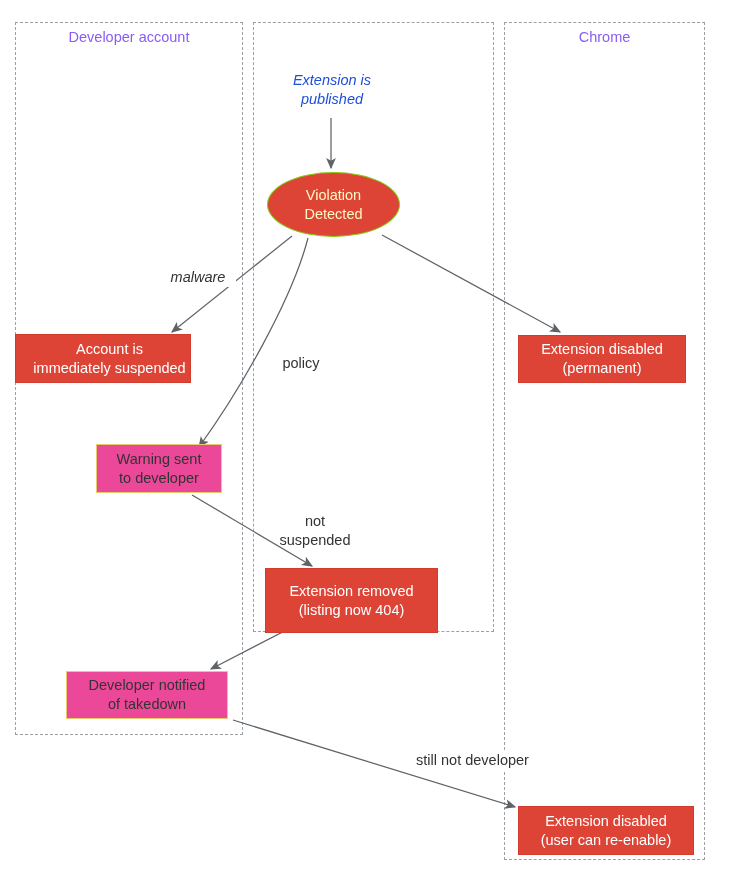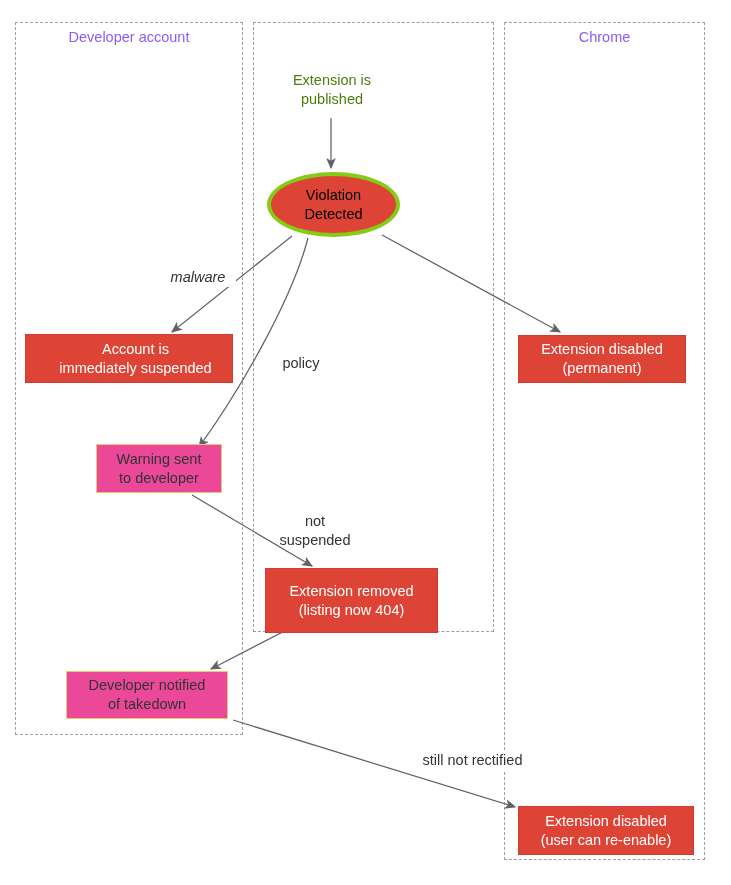--- a/index.html
+++ b/index.html
@@ -49,35 +49,36 @@
     border: 1px solid #d23c2e;
     color: #ffffff;
   }
   .node.yellow {
     background: #ec4899;
     border: 1px solid #e8c96b;
     color: #333333;
   }
   .node.ellipse {
     background: #de4436;
-    border: 4px solid #84cc16;
-    color: #000000;
+    border: 1px solid #84cc16;
+    color: #fef9c3;
     border-radius: 50%;
     text-align: center;
   }
   .plain-label {
     position: absolute;
     text-align: center;
     font-size: 14.5px;
-    color: #4d7c0f;
+    color: #1d4ed8;
     line-height: 1.3;
     white-space: pre-line;
     display: flex;
     align-items: center;
     justify-content: center;
+    font-style: italic;
   }
   
   #edges {
     position: absolute;
     left: 0;
     top: 0;
     width: 731px;
     height: 885px;
     pointer-events: none;
   }
@@ -130,29 +131,29 @@
     </g>
   </svg>
 
   <div class="edge-label" style="left:160px; top:268px; width:76px; height:19px;font-style:italic;">malware</div>
 
   <div class="edge-label" style="left:275px; top:354px; width:52px; height:19px;">policy</div>
 
 
   <div class="edge-label" style="left:270px; top:521px; width:90px; height:19px;">not suspended</div>
 
-  <div class="edge-label" style="left:410px; top:751px; width:125px; height:19px;">still not rectified</div>
+  <div class="edge-label" style="left:410px; top:751px; width:125px; height:19px;">still not developer</div>
 
   <div class="plain-label" style="left:268px; top:67px; width:128px; height:46px;">Extension is
 published</div>
 
   <div class="node ellipse" style="left:267px; top:172px; width:133px; height:65px;">Violation
 Detected</div>
 
-  <div class="node red" style="left:25px; top:334px; width:208px; height:49px;padding-left:13px;">Account is
+  <div class="node red" style="left:15px; top:334px; width:176px; height:49px;padding-left:13px;">Account is
 immediately suspended</div>
 
   <div class="node red" style="left:518px; top:335px; width:168px; height:48px;">Extension disabled
 (permanent)</div>
 
   <div class="node yellow" style="left:96px; top:444px; width:126px; height:49px;">Warning sent
 to developer</div>
 
   <div class="node red" style="left:265px; top:568px; width:173px; height:65px;">Extension removed
 (listing now 404)</div>

